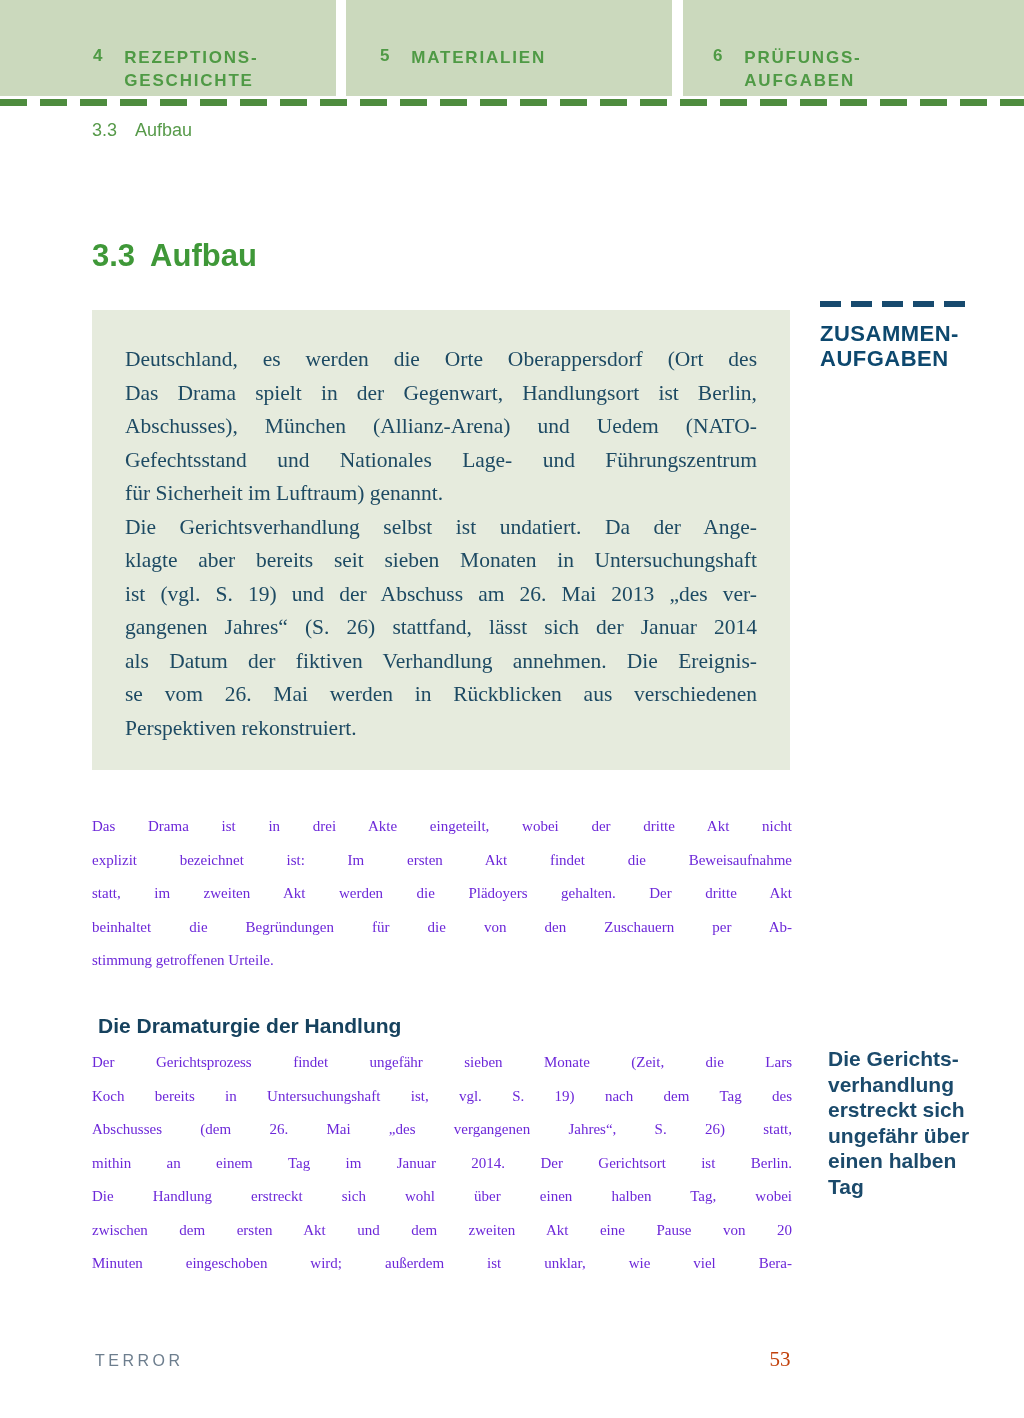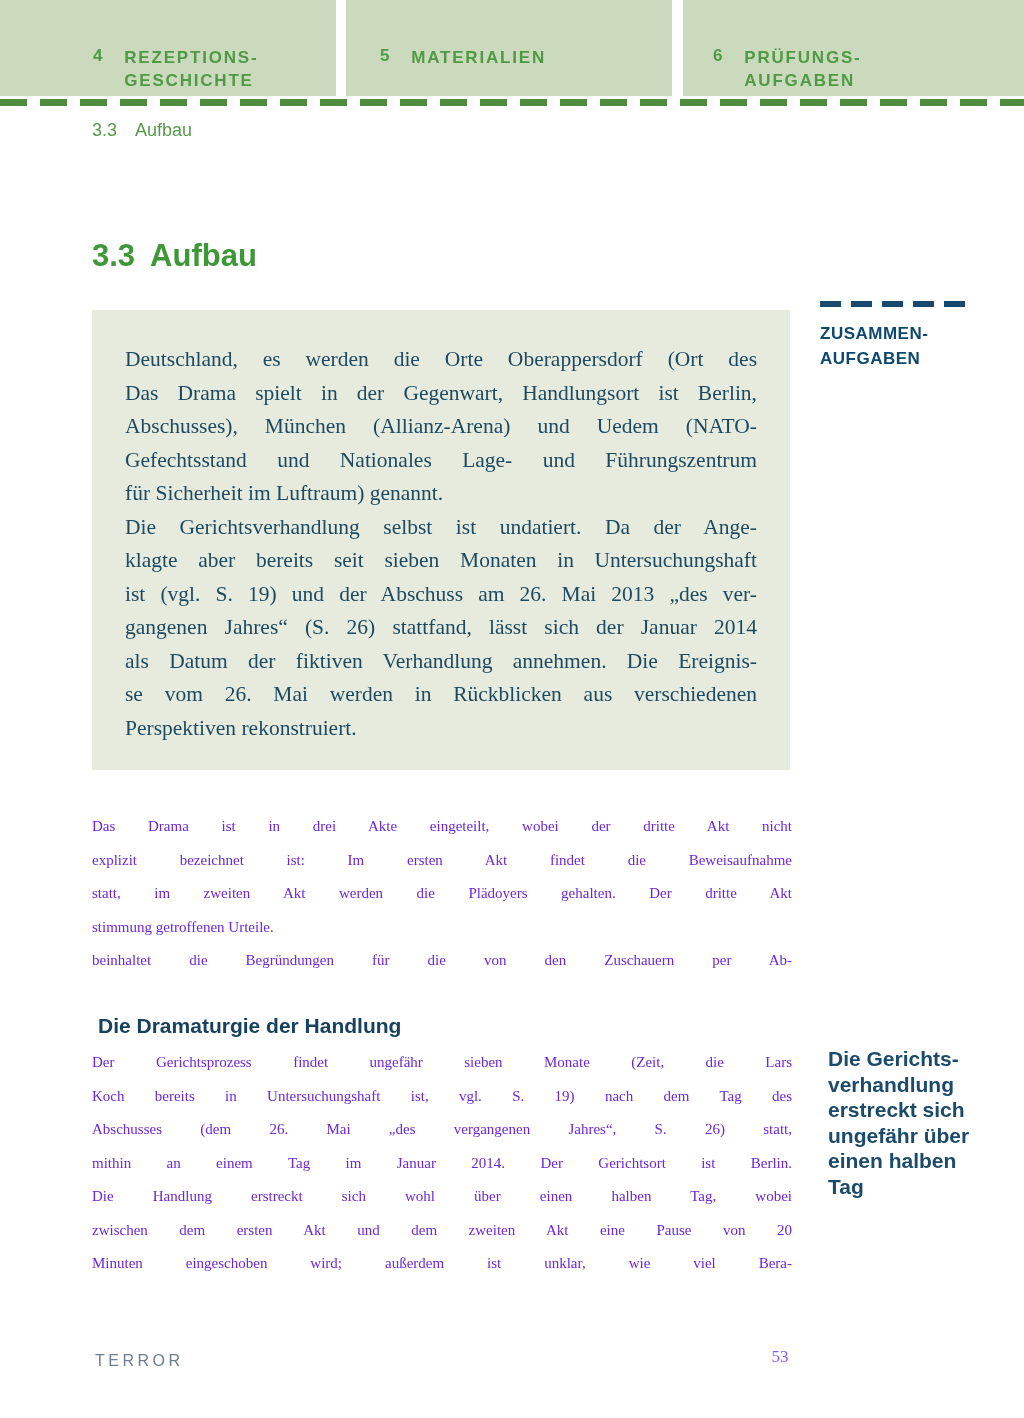--- a/index.html
+++ b/index.html
@@ -57,37 +57,37 @@
     font-family:"Liberation Sans", sans-serif; font-weight:bold;
     font-size:21px; color:#16425e;
   }
   
   .tline { text-align:justify; text-align-last:justify; }
   .tline-last { text-align-last:left; }
   
   .margin-summary { position:absolute; top:301px; left:820px; width:160px; }
   .margin-label {
     font-family:"Liberation Sans", sans-serif; font-weight:bold;
-    font-size:17px; letter-spacing:0.5px; color:#0d486e; line-height:25px;
+    font-size:22px; letter-spacing:0.5px; color:#0d486e; line-height:25px;
   }
   .margin-note {
     position:absolute; top:1046px; left:828px; width:165px;
     font-family:"Liberation Sans", sans-serif; font-size:21px;
     line-height:25.5px; color:#1b4a6b;font-weight:bold;
   }
   .margin-note .tline, .margin-note .tline-last { text-align:left; text-align-last:left; }
   
   .footer-title {
     position:absolute; top:1352px; left:95px;
     font-family:"Liberation Sans", sans-serif; font-size:16px;
     letter-spacing:3.5px; color:#6d7e8e;
   }
   .footer-page {
     position:absolute; top:1347px; left:756px; width:48px; text-align:center;
-    font-size:17px; color:#8b5cf6;
+    font-size:21px; color:#c2410c;
   }
 </style>
 </head>
 <body>
 
 <div class="page">
 
   <div class="chapter-tab tab-1">
     <span class="tab-number">4</span>
     <span class="tab-label">
@@ -144,22 +144,22 @@
     <div class="margin-label">
       <div>ZUSAMMEN-</div>
       <div>AUFGABEN</div>
     </div>
   </aside>
 
   <section class="body-para body-para-1">
       <div class="tline">Das Drama ist in drei Akte eingeteilt, wobei der dritte Akt nicht</div>
       <div class="tline">explizit bezeichnet ist: Im ersten Akt findet die Beweisaufnahme</div>
       <div class="tline">statt, im zweiten Akt werden die Plädoyers gehalten. Der dritte Akt</div>
+      <div class="tline">beinhaltet die Begründungen für die von den Zuschauern per Ab-</div>
       <div class="tline tline-last">stimmung getroffenen Urteile.</div>
-      <div class="tline">beinhaltet die Begründungen für die von den Zuschauern per Ab-</div>
     </section>
 
   <h2 class="subheading">Die Dramaturgie der Handlung</h2>
 
   <section class="body-para body-para-2">
       <div class="tline">Der Gerichtsprozess findet ungefähr sieben Monate (Zeit, die Lars</div>
       <div class="tline">Koch bereits in Untersuchungshaft ist, vgl. S. 19) nach dem Tag des</div>
       <div class="tline">Abschusses (dem 26. Mai „des vergangenen Jahres“, S. 26) statt,</div>
       <div class="tline">mithin an einem Tag im Januar 2014. Der Gerichtsort ist Berlin.</div>
       <div class="tline">Die Handlung erstreckt sich wohl über einen halben Tag, wobei</div>

